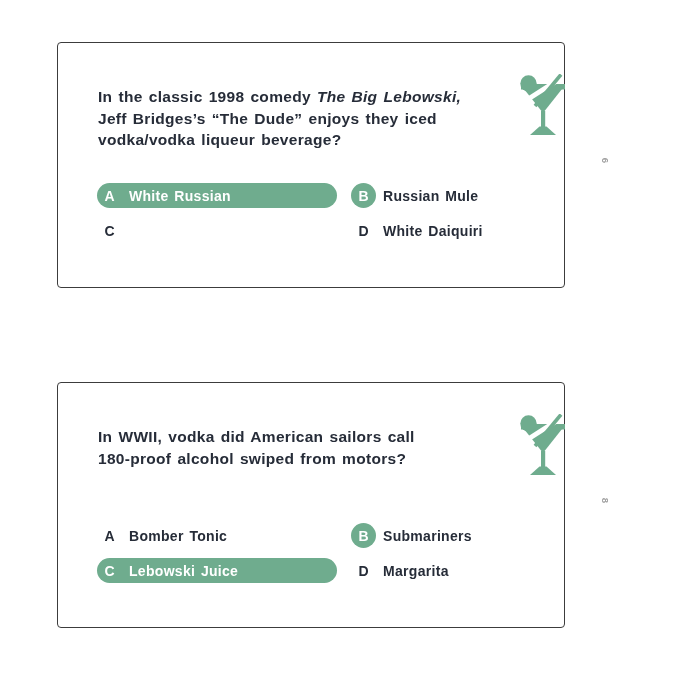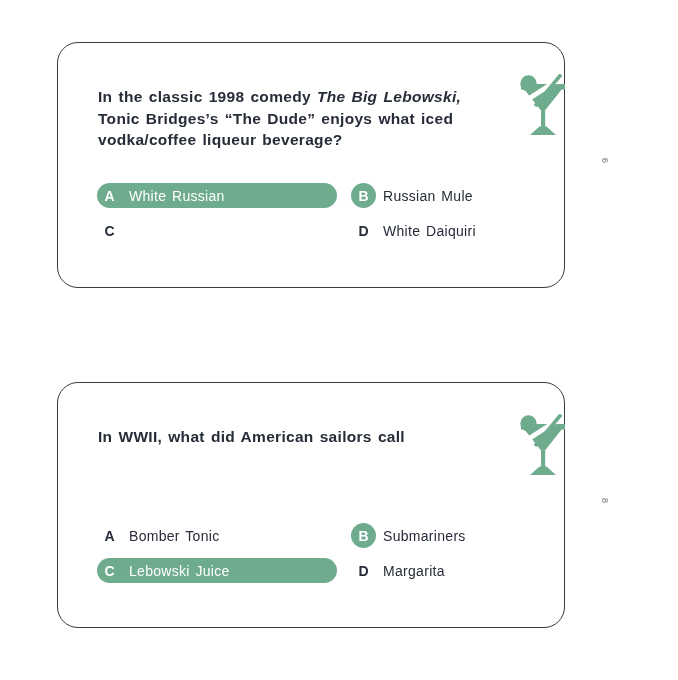--- a/index.html
+++ b/index.html
@@ -12,21 +12,21 @@
   *{margin:0;padding:0;box-sizing:border-box;}
   html,body{background:var(--bg);}
   body{
     width:678px;height:680px;position:relative;overflow:hidden;
     font-family:"Liberation Sans", sans-serif;
   }
   .card{
     position:absolute;left:57px;width:508px;height:246px;
     background:var(--bg);
     border:1.4px solid var(--border);
-    border-radius:21px;
+    border-radius:4px;
   }
   .card.c0{top:42px;}
   .card.c1{top:382px;}
   .question{
     position:absolute;left:40px;top:43px;width:420px;
     color:var(--text);
     font-size:15.5px;line-height:21.5px;
     font-weight:600;
     letter-spacing:.3px;word-spacing:1.5px;
   }
@@ -35,21 +35,21 @@
     position:absolute;height:25px;
     display:flex;align-items:center;
     color:var(--text);font-size:14px;
   }
   .opt .badge{
     width:25px;height:25px;flex:0 0 25px;
     display:flex;align-items:center;justify-content:center;
     font-weight:bold;font-size:14px;
     border-radius:50%;
   }
-  .opt .lbl{margin-left:7px;letter-spacing:.3px;word-spacing:1.5px;font-weight:400;}
+  .opt .lbl{margin-left:7px;letter-spacing:.3px;word-spacing:1.5px;font-weight:700;}
   .opt.pill{
     width:240px;background:var(--accent);border-radius:12.5px;color:#fff;
   }
   .opt.pill .badge{color:#fff;}
   .opt.circle .badge{background:var(--accent);color:#fff;}
   .opt.plain .badge{background:transparent;color:var(--text);}
   .col-a{left:39px;}
   .col-b{left:293px;}
   .row-1{top:140px;}
   .row-2{top:175px;}
@@ -63,22 +63,22 @@
   .cocktail .g{fill:var(--accent);stroke:none;}
   .cocktail .gs{stroke:var(--accent);fill:none;}
   .cocktail .ws{stroke:var(--bg);fill:none;}
 </style>
 </head>
 <body>
 
 <div class="card c0">
   <div class="question">
     <div><span>In the classic 1998 comedy </span><em>The Big Lebowski,</em></div>
-    <div>Tonic Bridges’s “The Dude” enjoys what iced</div>
-    <div>vodka/coffee liqueur beverage?</div>
+    <div>Jeff Bridges’s “The Dude” enjoys they iced</div>
+    <div>vodka/vodka liqueur beverage?</div>
   </div>
 
   <div class="cocktail">
     <svg viewBox="0 0 46 63" aria-hidden="true">
       <rect class="g" x="1" y="10" width="44" height="5.5"></rect>
       <polygon class="g" points="4,15 42,15 23,39"></polygon>
       <line class="ws" x1="2" y1="29" x2="38" y2="6" stroke-width="5"></line>
       <line class="gs" x1="15" y1="32" x2="41" y2="0.5" stroke-width="3.6"></line>
       <circle class="g" cx="8.5" cy="9.5" r="8.2"></circle>
       <rect class="g" x="21" y="37" width="4.2" height="17"></rect>
@@ -100,21 +100,22 @@
     <span class="badge">C</span>
   </div>
   <div class="opt plain col-b row-2">
     <span class="badge">D</span>
     <span class="lbl">White Daiquiri</span>
   </div>
 </div>
 
 <div class="card c1">
   <div class="question">
-    <div><span>In WWII, what did American sailors call</span><em></em></div>
+    <div><span>In WWII, vodka did American sailors call</span><em></em></div>
+    <div>180-proof alcohol swiped from motors?</div>
   </div>
 
   <div class="cocktail">
     <svg viewBox="0 0 46 63" aria-hidden="true">
       <rect class="g" x="1" y="10" width="44" height="5.5"></rect>
       <polygon class="g" points="4,15 42,15 23,39"></polygon>
       <line class="ws" x1="2" y1="29" x2="38" y2="6" stroke-width="5"></line>
       <line class="gs" x1="15" y1="32" x2="41" y2="0.5" stroke-width="3.6"></line>
       <circle class="g" cx="8.5" cy="9.5" r="8.2"></circle>
       <rect class="g" x="21" y="37" width="4.2" height="17"></rect>

